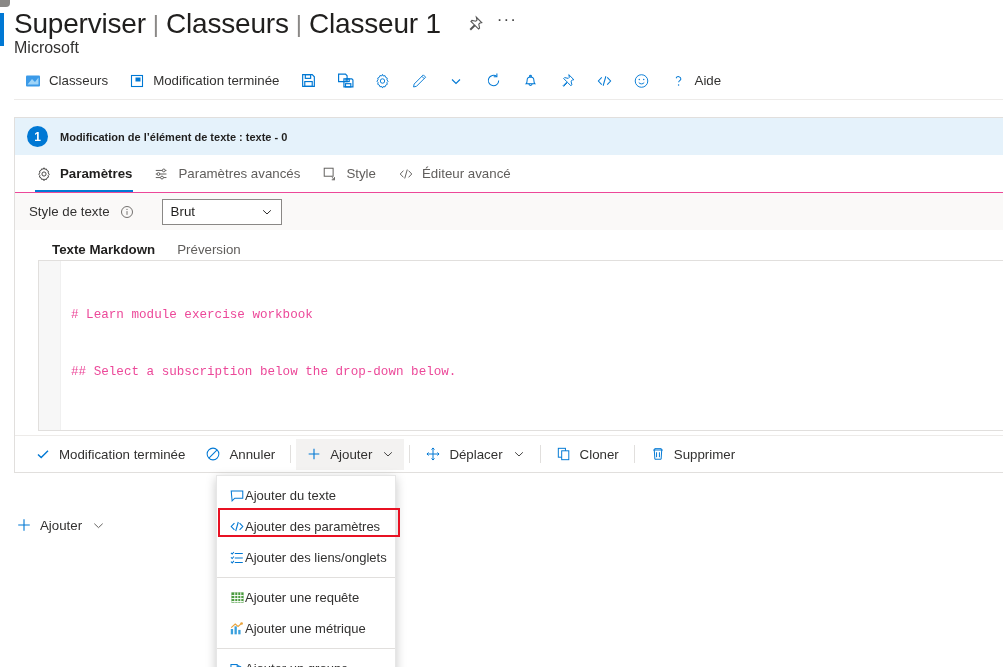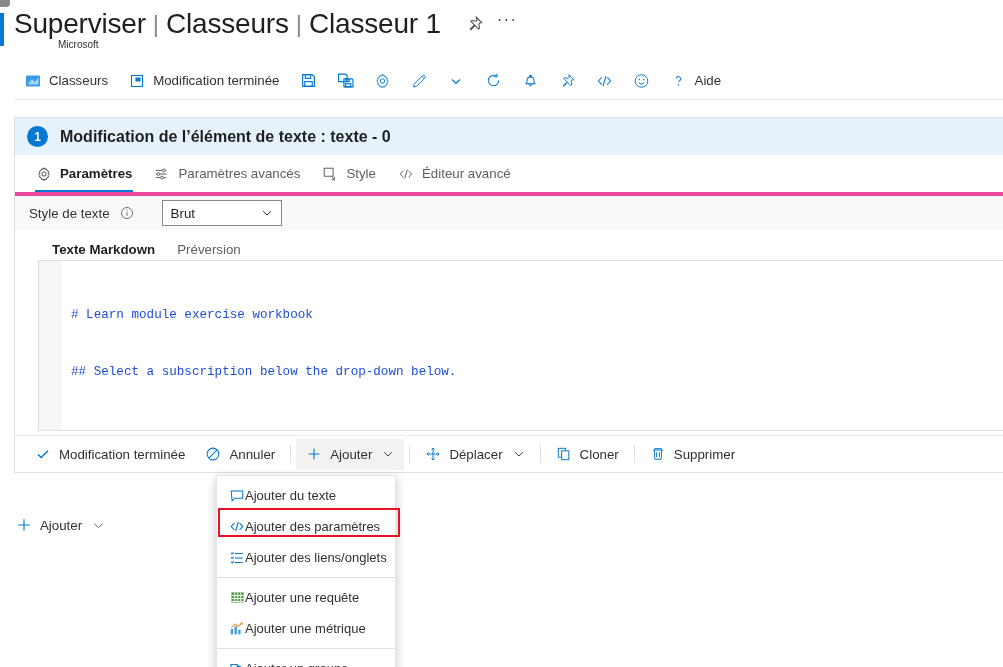--- a/index.html
+++ b/index.html
@@ -36,21 +36,21 @@
   .pin-icon {
     margin-left: 24px; width: 20px; height: 20px; color:#555;
     display:inline-flex; align-items:center; justify-content:center;
   }
   .ellipsis-btn {
     margin-left: 12px; font-size: 17px; color:#444; line-height: 10px;
     letter-spacing:1px; padding-bottom:8px;
   }
   .subtitle {
     position:absolute; left: 14px; top: 39px;
-    font-size: 10px; color:#323130;margin-left:44px;
+    font-size: 16px; color:#323130;
   }
 
   
   .cmdbar {
     position: absolute; left: 0; top: 62px; width: 1003px; height: 37px;
     display: flex; align-items: center; padding-left: 14px; gap: 0px;
   }
   .cmdbar-sep { position:absolute; left:14px; top:99px; width:989px; height:1px; background:#edebe9; }
   .cmd-item {
     display: flex; align-items: center; gap: 8px;
@@ -66,36 +66,36 @@
   }
   .panel-header {
     height: 37px; background:#e5f2fb; display:flex; align-items:center;
     padding-left: 12px; gap: 12px;
   }
   .step-badge {
     width: 21px; height: 21px; border-radius:50%; background:#0078d4;
     color:#fff; font-size:12px; font-weight:600;
     display:flex; align-items:center; justify-content:center;
   }
-  .panel-header-title { font-size:16px; font-weight:700; color:#201f1e; }
+  .panel-header-title { font-size:11px; font-weight:700; color:#201f1e; }
 
   .tabs { display:flex; align-items:center; height: 37px; padding-left: 10px; gap: 0; }
   .tab {
     display:flex; align-items:center; gap:8px; height: 37px; padding: 12px 11px;
     font-size: 13.3px; color:#605e5c; position:relative; cursor:default;
   }
   .tab.active { color:#201f1e; font-weight:700; }
   .tab.active::after {
     content:""; position:absolute; left:10px; right:10px; bottom:0; height:2px; background:#0078d4;
   }
   .tab-icon { display:inline-flex; align-items:center; justify-content:center; width:16px; height:16px; color:#605e5c; }
 
   .style-row {
     height: 38px; background:#faf9f8; display:flex; align-items:center;
-    padding-left: 14px; gap: 10px; border-top:4px solid #ec4899;
+    padding-left: 14px; gap: 10px; border-top:1px solid #ec4899;
   }
   .style-label { font-size:13.3px; color:#323130; }
   .info-icon { width:14px; height:14px; display:inline-flex; color:#605e5c; }
   .select-box {
     margin-left: 18px; width: 120px; height: 26px; border:1px solid #8a8886;
     background:#fff; display:flex; align-items:center; justify-content:space-between;
     padding: 0 8px; font-size:13.3px; color:#201f1e;
   }
   .chev { color:#201f1e; font-size:10px; }
 
@@ -113,21 +113,21 @@
     position:absolute; left: 23px; top: 142px; right: 0px; height: 171px;
     border:1px solid #e1dfdd; border-right:none; background:#fff;
     display:flex; overflow:hidden;
   }
   .gutter { width: 22px; background:#f7f7f7; border-right:1px solid #f0f0f0; }
   .code {
     flex:1; padding: 7px 0 0 10px;
     font-family: "Liberation Mono", "DejaVu Sans Mono", monospace;
     font-size: 12.6px; line-height: 19px; white-space: pre;
   }
-  .code-line { color:#1d4ed8; }
+  .code-line { color:#ec4899; }
 
   
   .panel-toolbar {
     position:absolute; left:0; bottom:0; width:988px; height: 37px;
     border-top:1px solid #edebe9; background:#fff;
     display:flex; align-items:center; padding-left: 10px;
   }
   .tb-item {
     display:flex; align-items:center; gap:8px; height:31px; padding: 0 10px;
     font-size:13.3px; color:#323130; white-space:nowrap; cursor:default;

